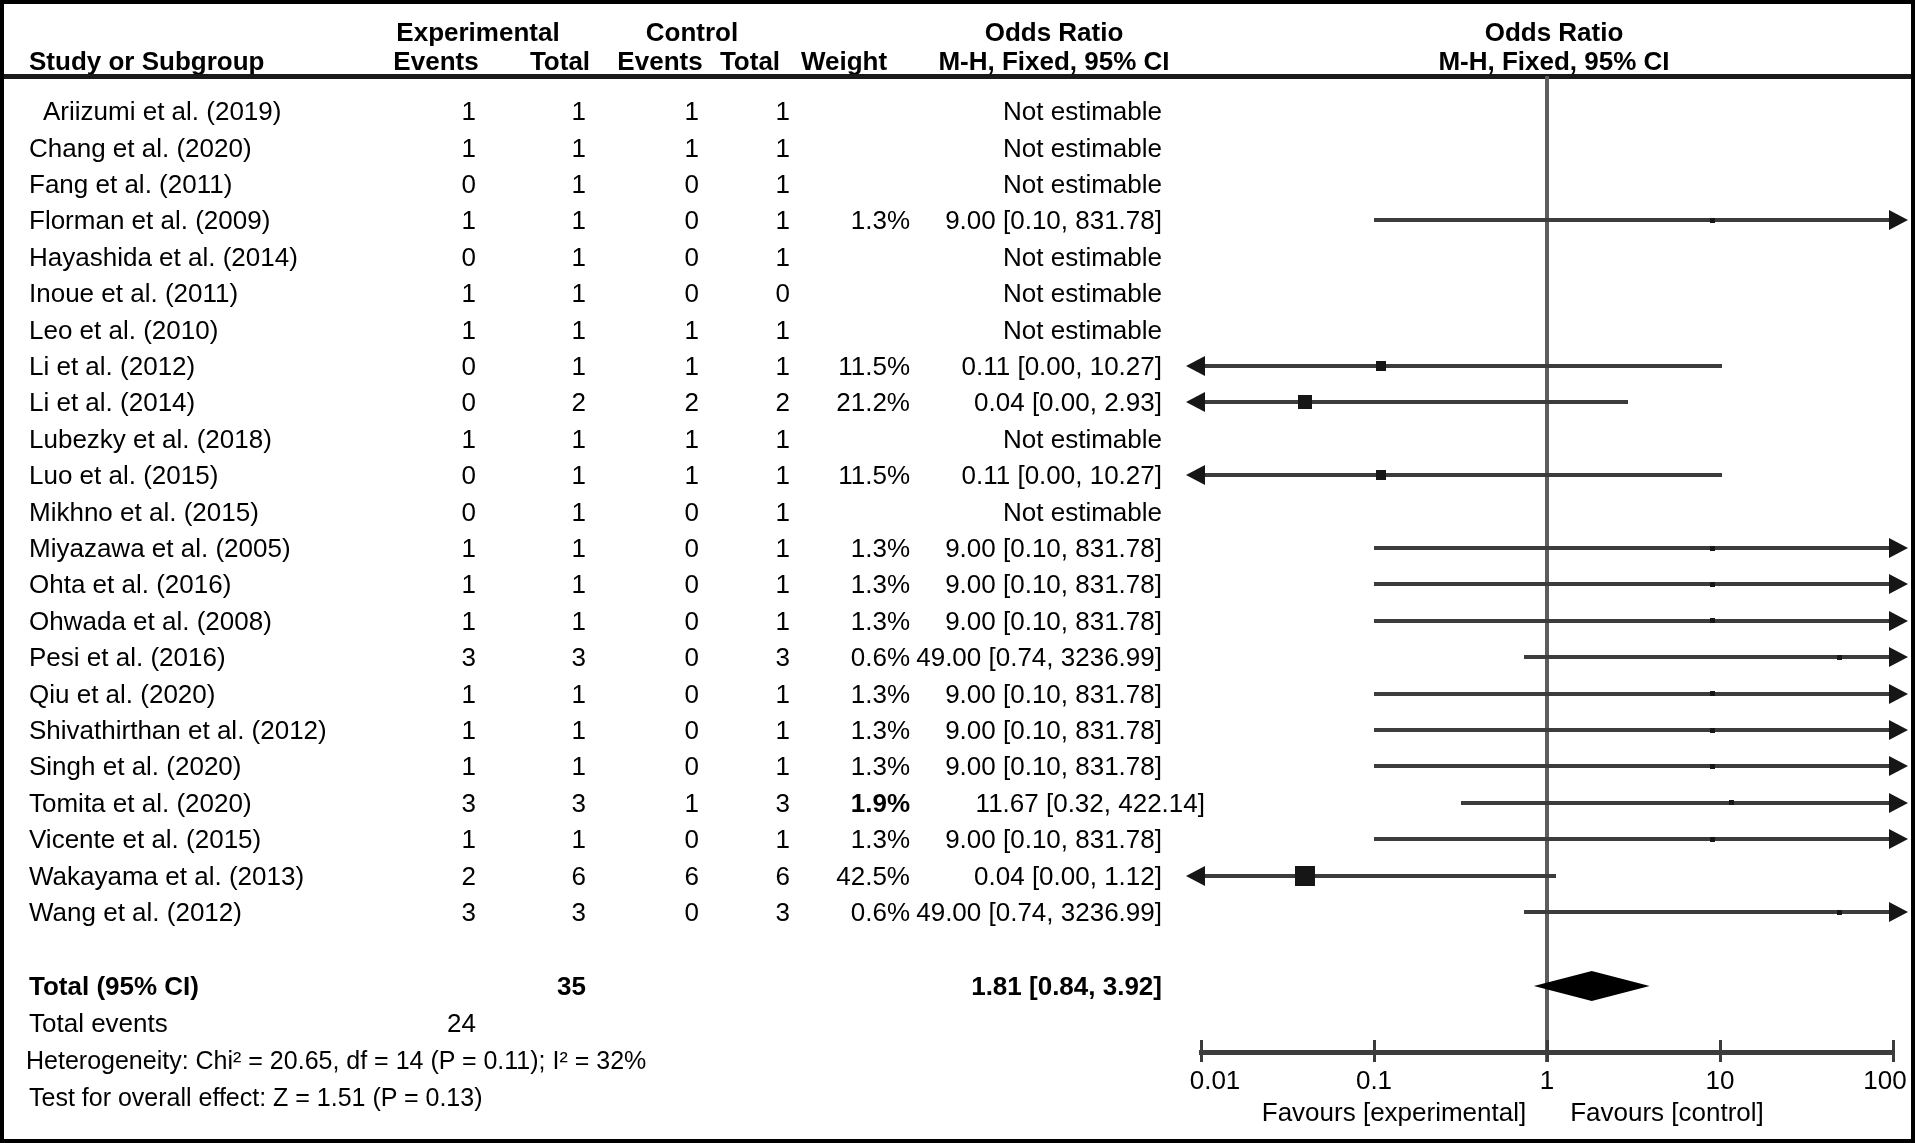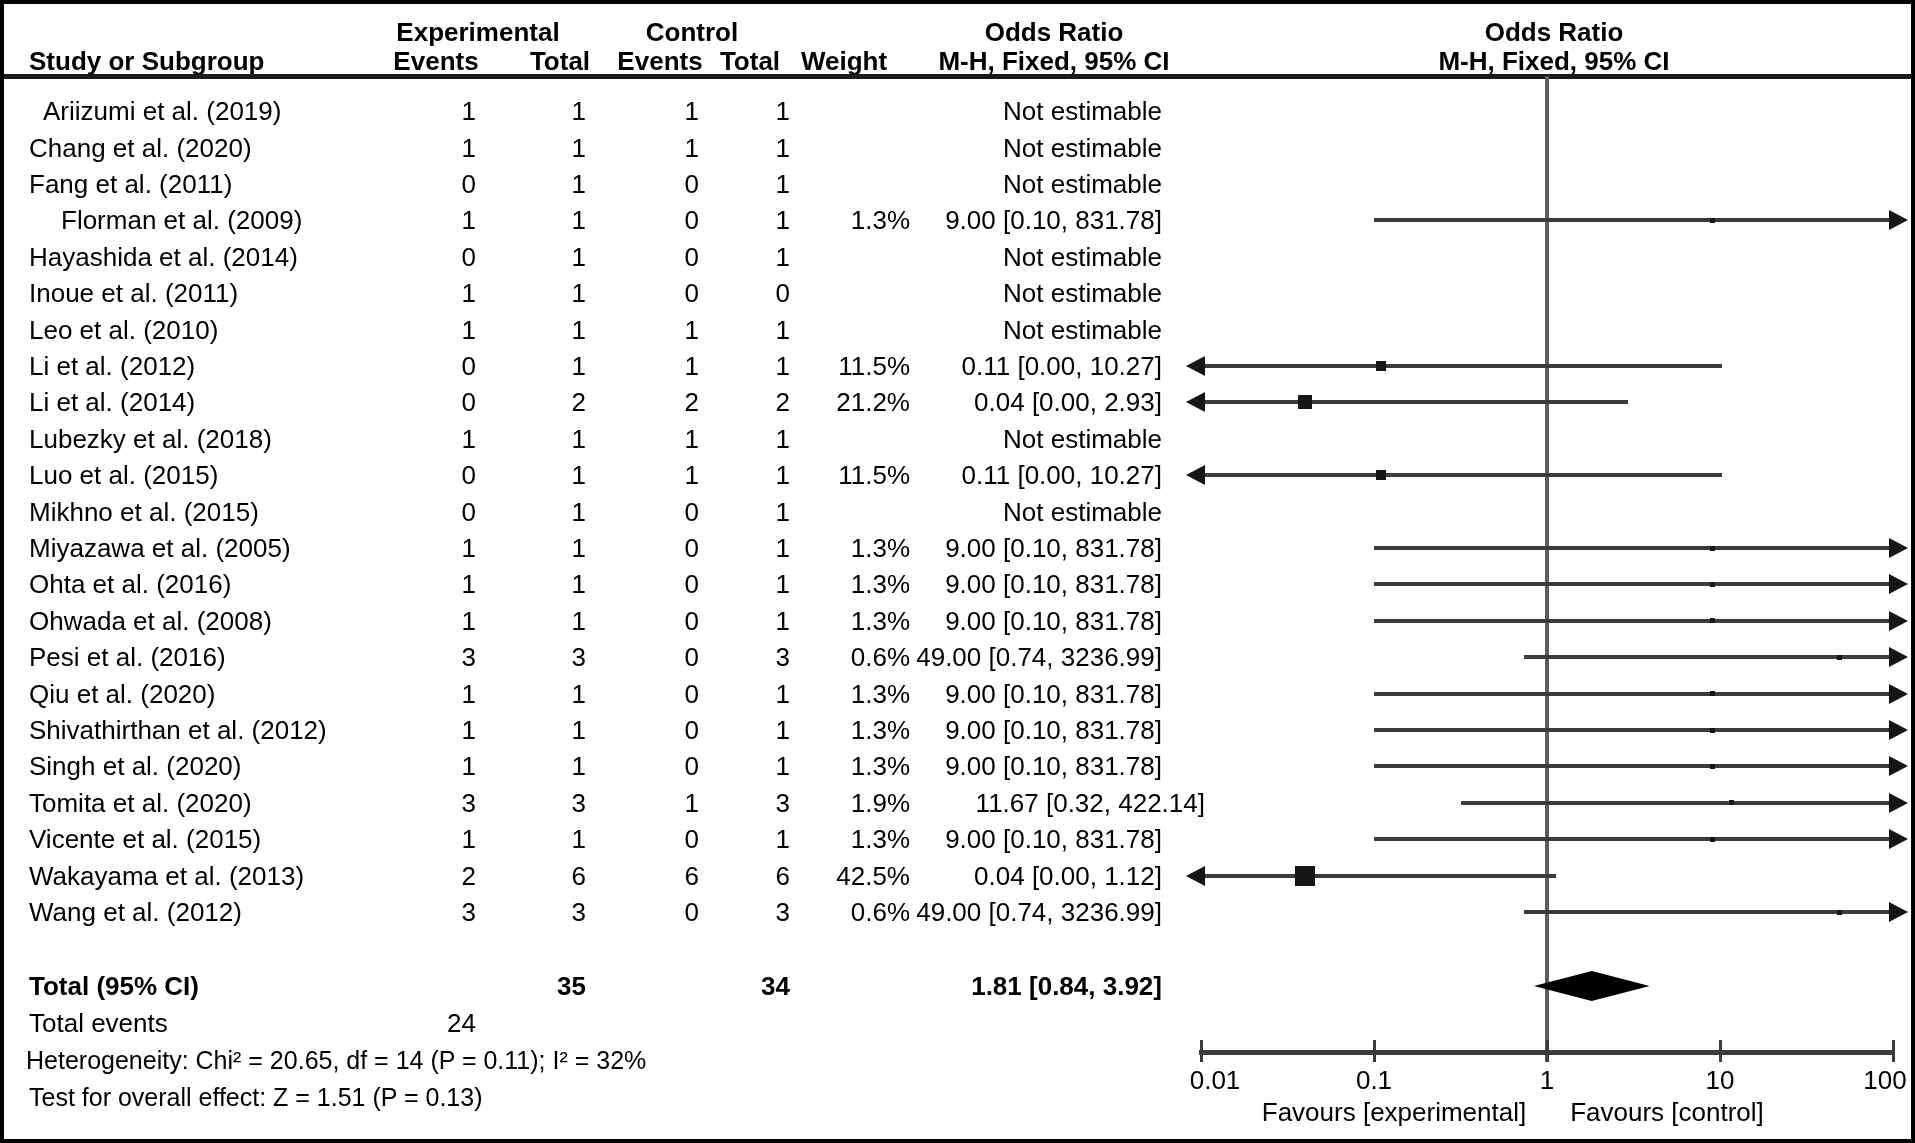--- a/index.html
+++ b/index.html
@@ -56,21 +56,21 @@
       <span class="abs r" style="width: 786px; top: 143.6px;">1</span>
       <span class="abs r" style="width: 906px; top: 143.6px;"></span>
       <span class="abs r" style="width: 1158px; top: 143.6px;">Not estimable</span>
       <span class="abs l" style="left: 25px; top: 180px;">Fang et al. (2011)</span>
       <span class="abs r" style="width: 472px; top: 180px;">0</span>
       <span class="abs r" style="width: 582px; top: 180px;">1</span>
       <span class="abs r" style="width: 695px; top: 180px;">0</span>
       <span class="abs r" style="width: 786px; top: 180px;">1</span>
       <span class="abs r" style="width: 906px; top: 180px;"></span>
       <span class="abs r" style="width: 1158px; top: 180px;">Not estimable</span>
-      <span class="abs l" style="left: 25px; top: 216.4px; margin-left: 32px;">Florman et al. (2009)</span>
+      <span class="abs l" style="left: 25px; top: 216.4px;">Florman et al. (2009)</span>
       <span class="abs r" style="width: 472px; top: 216.4px;">1</span>
       <span class="abs r" style="width: 582px; top: 216.4px;">1</span>
       <span class="abs r" style="width: 695px; top: 216.4px;">0</span>
       <span class="abs r" style="width: 786px; top: 216.4px;">1</span>
       <span class="abs r" style="width: 906px; top: 216.4px;">1.3%</span>
       <span class="abs r" style="width: 1158px; top: 216.4px;">9.00 [0.10, 831.78]</span>
       <span class="abs l" style="left: 25px; top: 252.8px;">Hayashida et al. (2014)</span>
       <span class="abs r" style="width: 472px; top: 252.8px;">0</span>
       <span class="abs r" style="width: 582px; top: 252.8px;">1</span>
       <span class="abs r" style="width: 695px; top: 252.8px;">0</span>
@@ -173,21 +173,21 @@
       <span class="abs r" style="width: 582px; top: 762.4px;">1</span>
       <span class="abs r" style="width: 695px; top: 762.4px;">0</span>
       <span class="abs r" style="width: 786px; top: 762.4px;">1</span>
       <span class="abs r" style="width: 906px; top: 762.4px;">1.3%</span>
       <span class="abs r" style="width: 1158px; top: 762.4px;">9.00 [0.10, 831.78]</span>
       <span class="abs l" style="left: 25px; top: 798.8px;">Tomita et al. (2020)</span>
       <span class="abs r" style="width: 472px; top: 798.8px;">3</span>
       <span class="abs r" style="width: 582px; top: 798.8px;">3</span>
       <span class="abs r" style="width: 695px; top: 798.8px;">1</span>
       <span class="abs r" style="width: 786px; top: 798.8px;">3</span>
-      <span class="abs r" style="width: 906px; top: 798.8px;">1.9%</span>
+      <span class="abs r" style="width: 906px; top: 798.8px; font-weight: bold;">1.9%</span>
       <span class="abs r" style="width: 1158px; top: 798.8px; padding-left: 43px;">11.67 [0.32, 422.14]</span>
       <span class="abs l" style="left: 25px; top: 835.2px;">Vicente et al. (2015)</span>
       <span class="abs r" style="width: 472px; top: 835.2px;">1</span>
       <span class="abs r" style="width: 582px; top: 835.2px;">1</span>
       <span class="abs r" style="width: 695px; top: 835.2px;">0</span>
       <span class="abs r" style="width: 786px; top: 835.2px;">1</span>
       <span class="abs r" style="width: 906px; top: 835.2px;">1.3%</span>
       <span class="abs r" style="width: 1158px; top: 835.2px;">9.00 [0.10, 831.78]</span>
       <span class="abs l" style="left: 25px; top: 871.6px;">Wakayama et al. (2013)</span>
       <span class="abs r" style="width: 472px; top: 871.6px;">2</span>
@@ -262,21 +262,20 @@
       <span class="axis" style="left: 1714.5px; top: 1036px; width: 3px; height: 22px;"></span>
       <span class="abs c" style="left: 1716px; top: 1076px;">10</span>
       <span class="axis" style="left: 1887.5px; top: 1036px; width: 3px; height: 22px;"></span>
       <span class="abs c" style="left: 1881px; top: 1076px;">100</span>
       <span class="abs c" style="left: 1390px; top: 1108px;">Favours [experimental]</span>
       <span class="abs c" style="left: 1663px; top: 1108px;">Favours [control]</span>
     </div>
 
   <span class="abs l b" style="left:25px;top:982px">Total (95% CI)</span>
   <span class="abs r b" style="width:582px;top:982px">35</span>
-  <span class="abs r b" style="width:786px;top:982px">34</span>
   <span class="abs r b" style="width:1158px;top:982px">1.81 [0.84, 3.92]</span>
 
   <span class="abs l" style="left:25px;top:1019px">Total events</span>
   <span class="abs r" style="width:472px;top:1019px">24</span>
 
   <span class="abs l fs25" style="left:22px;top:1056px">Heterogeneity: Chi² = 20.65, df = 14 (P = 0.11); I² = 32%</span>
   <span class="abs l fs25" style="left:25px;top:1093px">Test for overall effect: Z = 1.51 (P = 0.13)</span>
 </div>
 
 </body></html>

